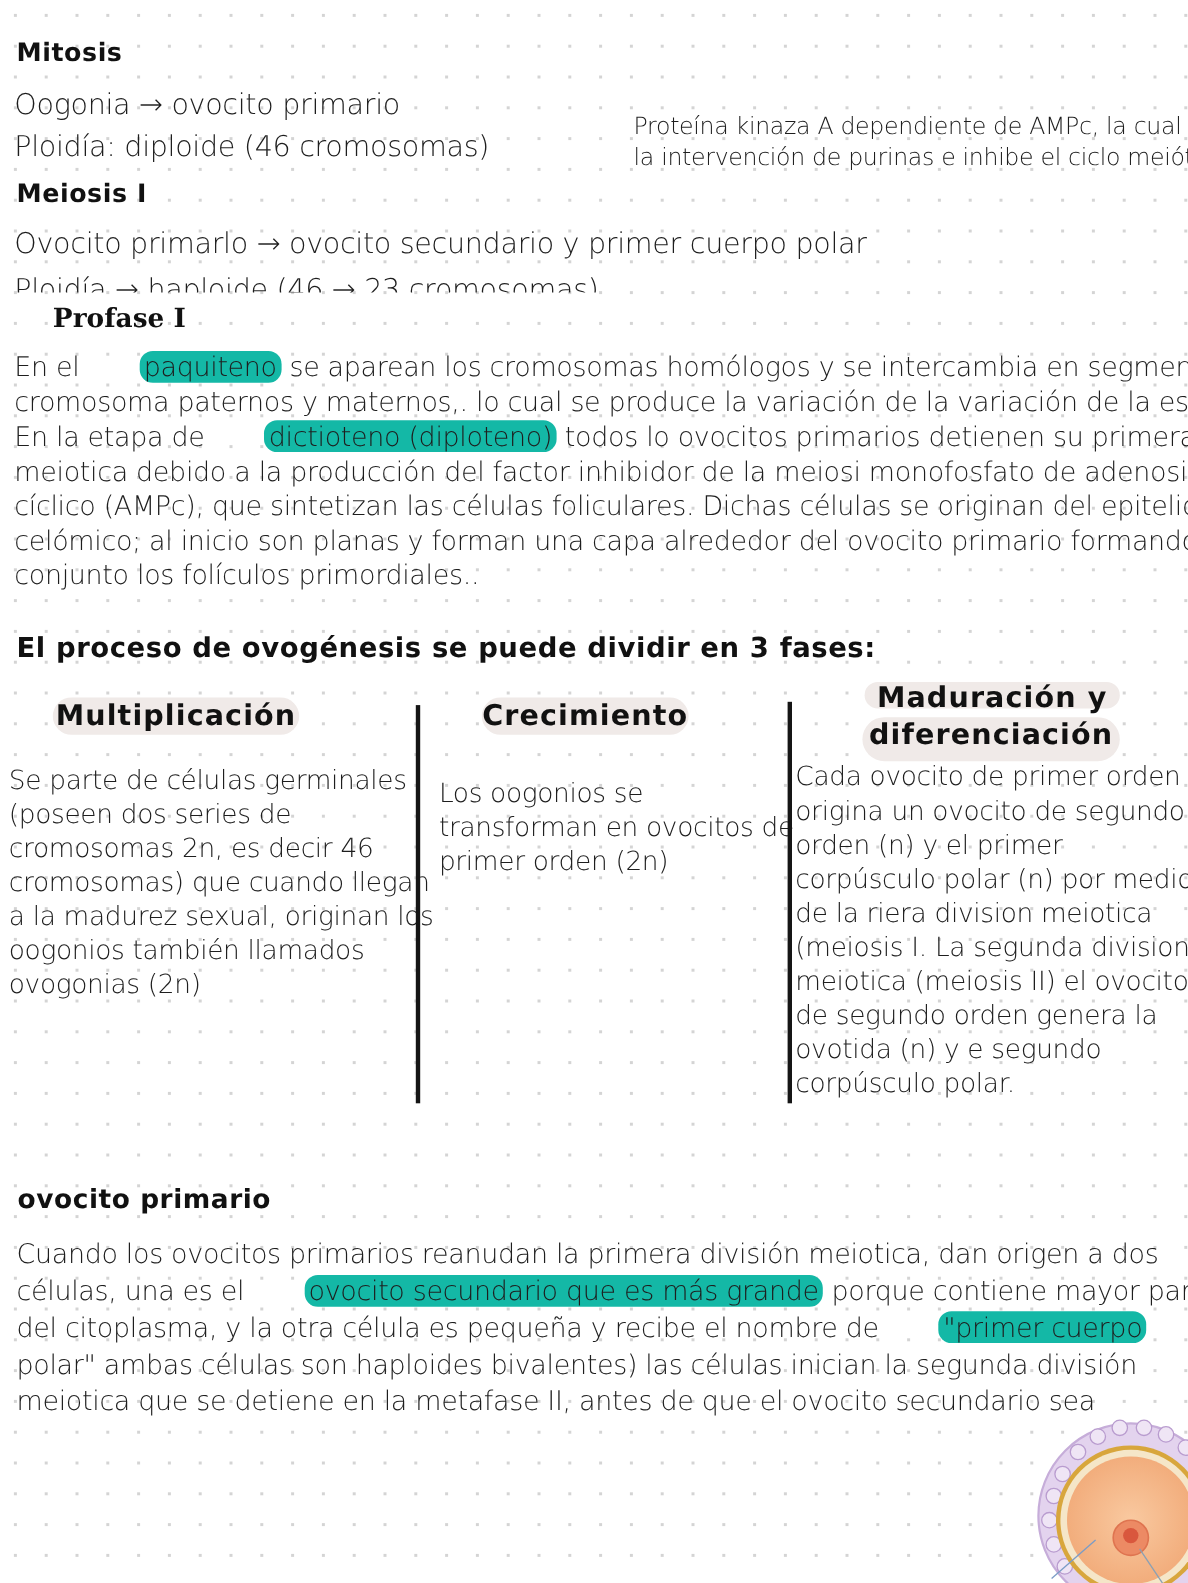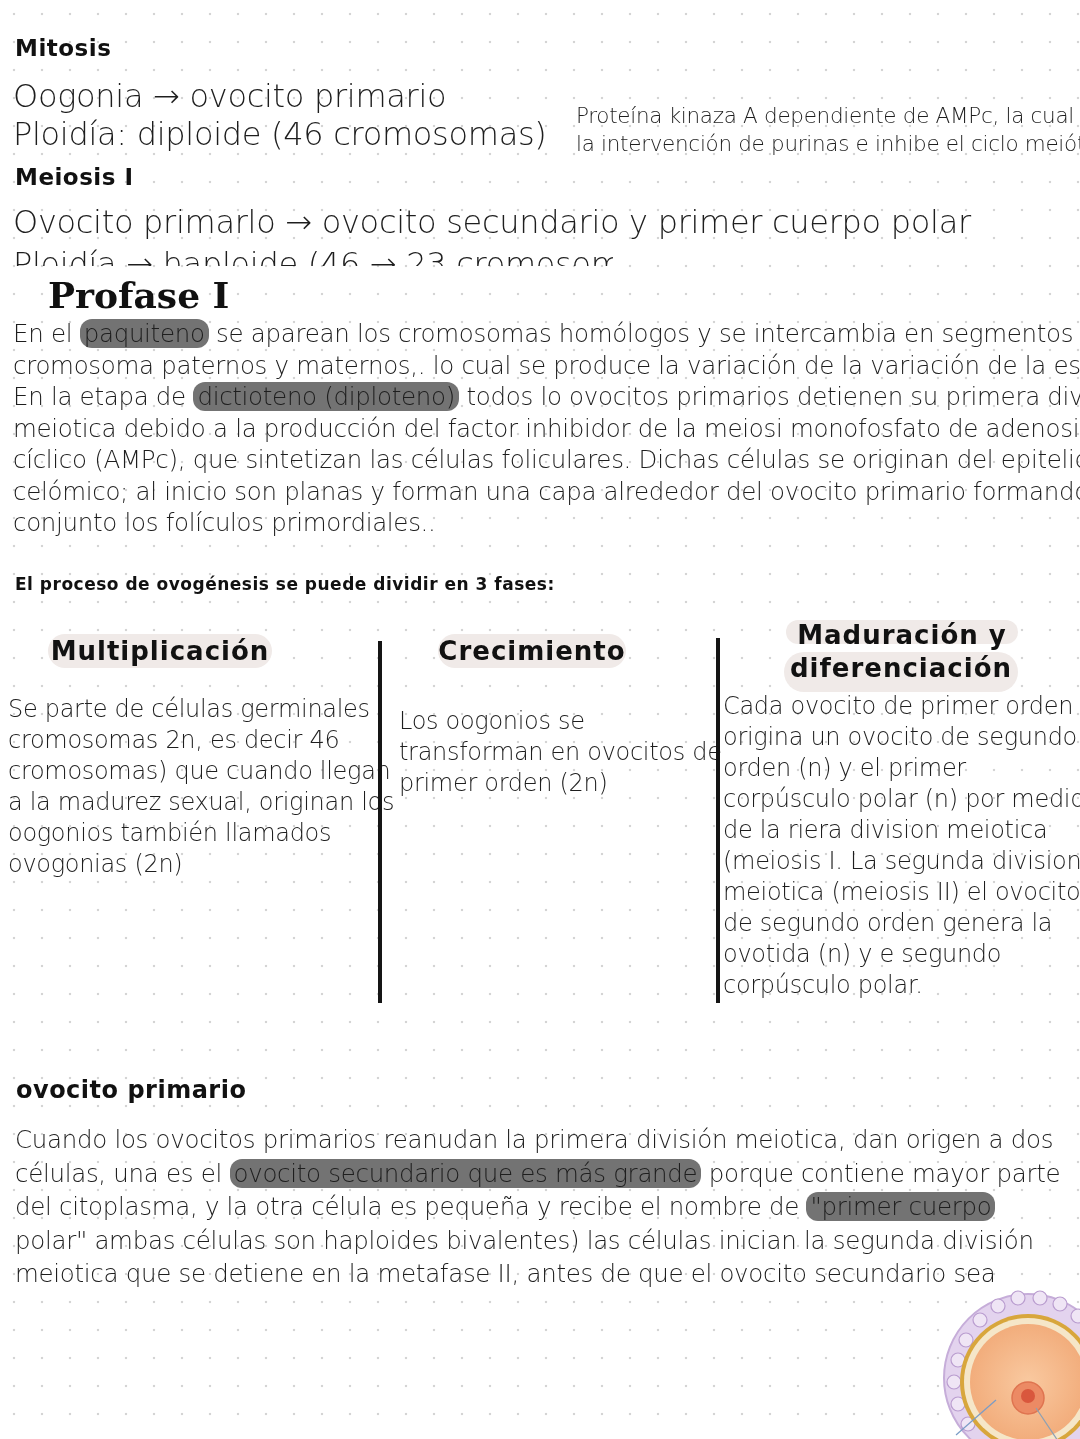--- a/index.html
+++ b/index.html
@@ -21,45 +21,46 @@
     white-space: nowrap;
   }
   .title {
     font-family: "DejaVu Sans", sans-serif;
     font-weight: bold;
     color:#111;
     letter-spacing: 0.5px;
     white-space: nowrap;
   }
   .title-lg { font-size: 23px; }
-  .line-txt { font-size: 32px; line-height: 32px; }
+  .line-txt { font-size: 26px; line-height: 32px; }
   .para { font-size: 24.5px; line-height: 31.5px; white-space: nowrap; }
   .col-txt { font-size: 24px; line-height: 31px; white-space: nowrap; }
   .hl {
-    background: #737373;
+    background: #14b8a6;
     border-radius: 12px;
     padding: 0 4px;
+    margin-left: 47px;
   }
   .pill {
     background:#f0eae8;
     border-radius: 20px;
     font-family: "DejaVu Sans", sans-serif;
     font-weight:bold;
     font-size: 26px;
     color:#111;
     text-align:center;
     letter-spacing: 1px;
   }
   .divider { background:#151515; width:4px; }
   .clip-line { overflow:hidden; height:18px; }
   .side-note { font-size: 21.5px; line-height: 28px; white-space: nowrap; }
   .profase {
     font-family: "DejaVu Serif", serif;
     font-weight: bold;
-    font-size: 36px;
+    font-size: 24px;
     color:#111;
   }
   .cut-right { overflow:hidden; }
 </style>
 </head>
 <body>
 
 <div class="abs title title-lg" style="left:15px; top:35px;">Mitosis</div>
 <div class="abs hand line-txt" style="left:13px; top:80px;">Oogonia → ovocito primario</div>
 <div class="abs hand line-txt" style="left:13px; top:118px;">Ploidía: diploide (46 cromosomas)</div>
@@ -80,25 +81,26 @@
 <div class="abs" style="left:13px; top:318px;">
   <div class="hand para"><span>En el </span><span class="hl">paquiteno</span><span> se aparean los cromosomas homólogos y se intercambia en segmentos entre</span></div>
   <div class="hand para">cromosoma paternos y maternos,. lo cual se produce la variación de la variación de la especie.</div>
   <div class="hand para"><span>En la etapa de </span><span class="hl">dictioteno (diploteno)</span><span> todos lo ovocitos primarios detienen su primera division</span></div>
   <div class="hand para">meiotica debido a la producción del factor inhibidor de la meiosi monofosfato de adenosina</div>
   <div class="hand para">cíclico (AMPc), que sintetizan las células foliculares. Dichas células se originan del epitelio</div>
   <div class="hand para">celómico; al inicio son planas y forman una capa alrededor del ovocito primario formando en</div>
   <div class="hand para">conjunto los folículos primordiales..</div>
 </div>
 
-<div class="abs title" style="left:15px; top:574px; font-size:17px;">El proceso de ovogénesis se puede dividir en 3 fases:</div>
+<div class="abs title" style="left:15px; top:574px; font-size:25px;">El proceso de ovogénesis se puede dividir en 3 fases:</div>
 
 <div class="abs pill" style="left:48px; top:634px; width:224px; height:34px; line-height:34px;">Multiplicación</div>
 <div class="abs" style="left:8px; top:694px;">
   <div class="hand col-txt">Se parte de células germinales</div>
+  <div class="hand col-txt">(poseen dos series de</div>
   <div class="hand col-txt">cromosomas 2n, es decir 46</div>
   <div class="hand col-txt">cromosomas) que cuando llegan</div>
   <div class="hand col-txt">a la madurez sexual, originan los</div>
   <div class="hand col-txt">oogonios también llamados</div>
   <div class="hand col-txt">ovogonias (2n)</div>
 </div>
 
 <div class="abs divider" style="left:378px; top:641px; height:362px;"></div>
 
 <div class="abs pill" style="left:438px; top:634px; width:188px; height:34px; line-height:34px;">Crecimiento</div>

